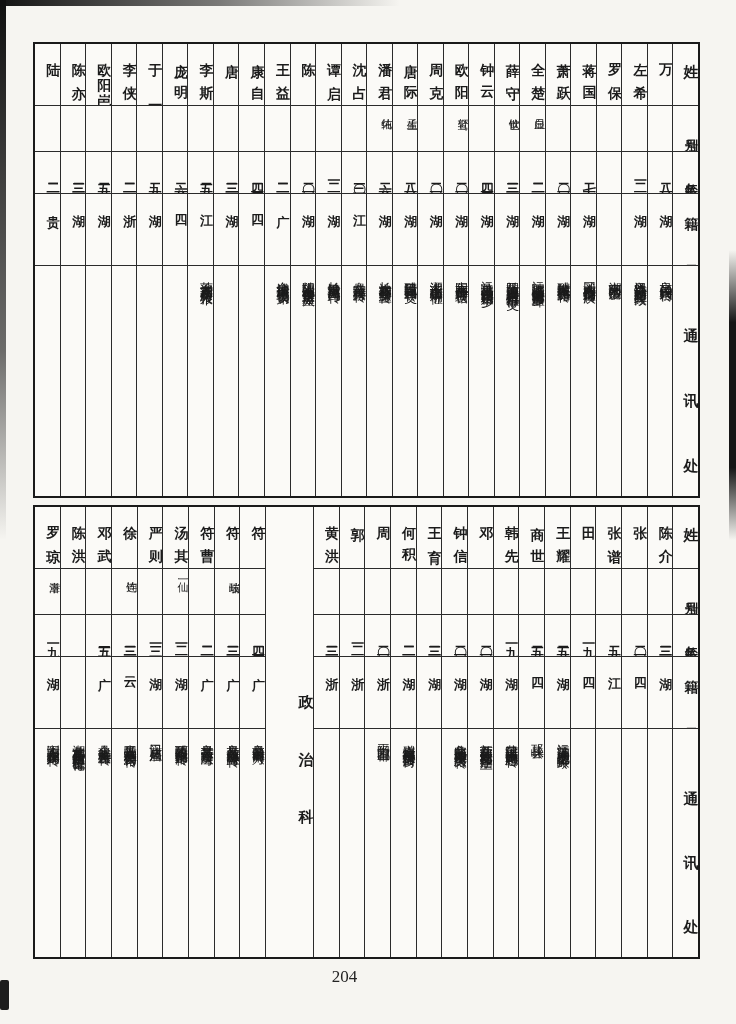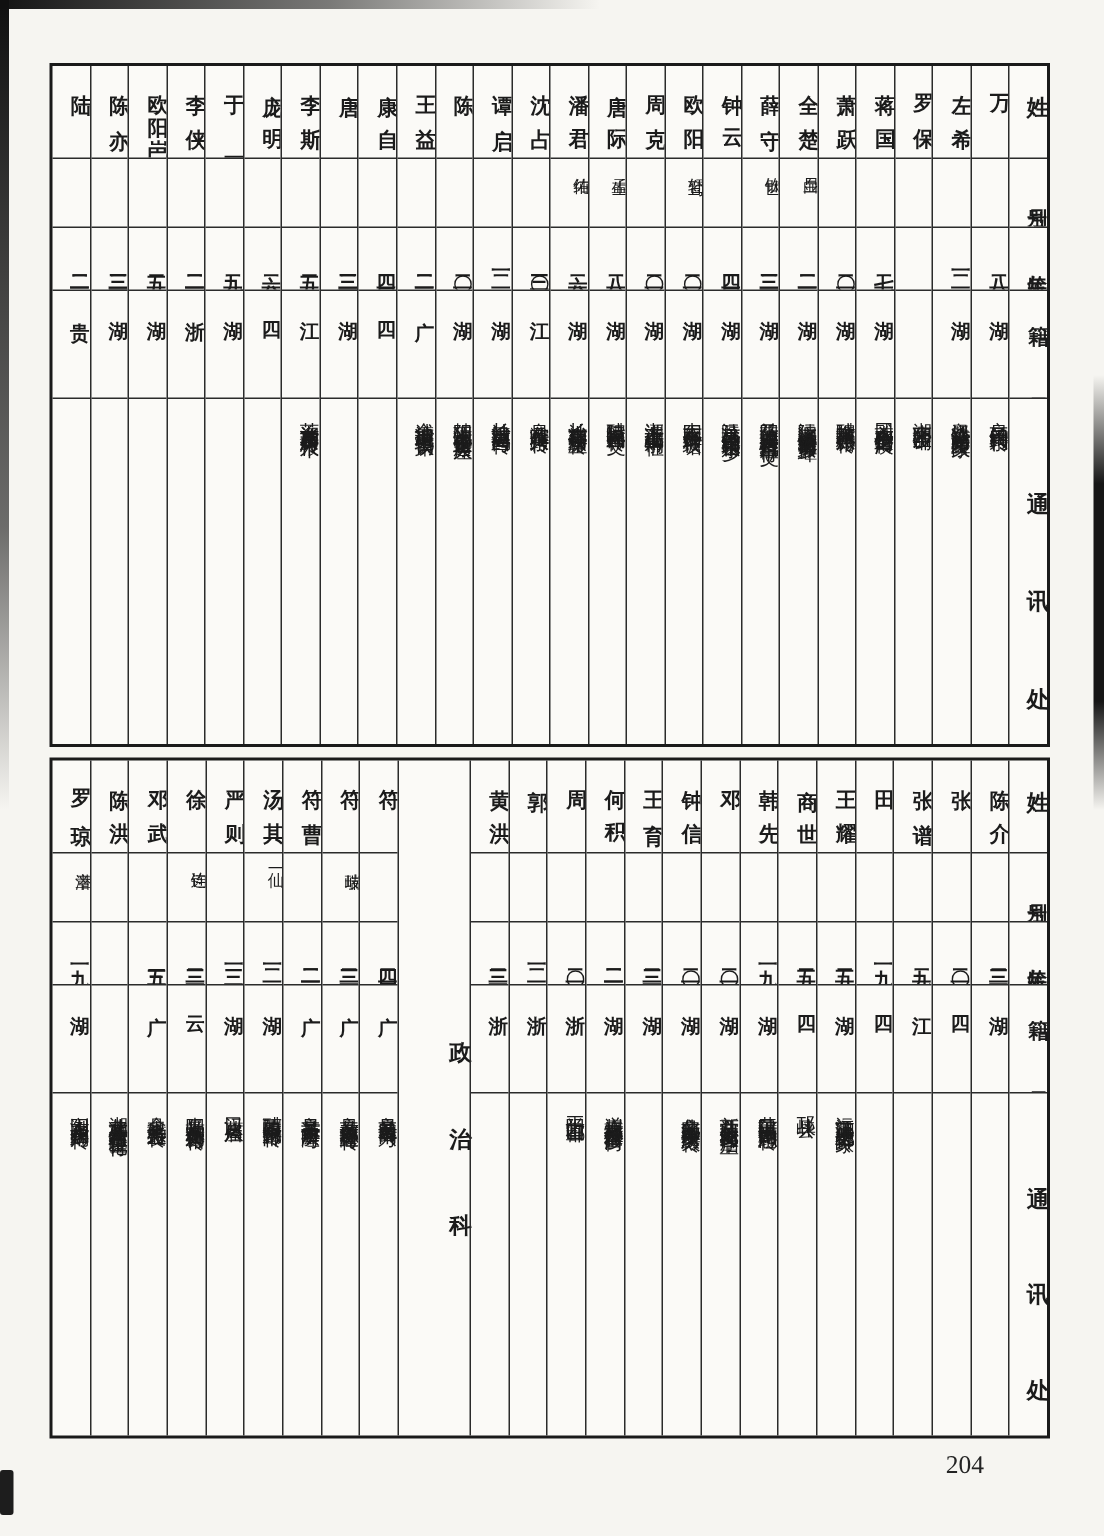--- a/index.html
+++ b/index.html
@@ -43,21 +43,21 @@
   .hdr-name    { font-size:15px; }
   .hdr-alias   { font-size:13px; font-weight:700; text-align:center; padding-top:0; line-height:1.1; }
   .hdr-age     { font-size:13px; font-weight:700; }
   .hdr-origin  { font-size:14px; padding:12px 0; }
   .hdr-address { font-size:15px; font-weight:700; padding:50px 0; letter-spacing:0;
                  text-align:justify; text-align-last:justify; }
 
   .divider-label { height:100%; font-size:15px; font-weight:700; padding:175px 0 160px;
                    text-align:justify; text-align-last:justify; line-height:1; }
 
-  .page-number { margin-top:8px; text-align:right; padding-right:44px; font-size:17px; color:#242424; }
+  .page-number { margin-top:8px; text-align:center; padding-right:44px; font-size:17px; color:#242424; }
 
   
   .artifact { position:absolute; pointer-events:none; }
   .artifact-top { left:0; top:0; width:400px; height:6px;
     background:linear-gradient(to right, #141414, rgba(20,20,20,0.55) 55%, rgba(20,20,20,0)); }
   .artifact-left { left:0; top:0; width:6px; height:540px;
     background:linear-gradient(to bottom, #101010, rgba(16,16,16,0.6) 65%, rgba(16,16,16,0)); }
   .artifact-right { right:0; top:250px; width:7px; height:290px;
     background:linear-gradient(to bottom, rgba(0,0,0,0), #161616 25%, #161616 75%, rgba(0,0,0,0)); }
   .artifact-corner { left:0; bottom:14px; width:9px; height:30px; background:#1d1d1d; border-radius:2px; }

